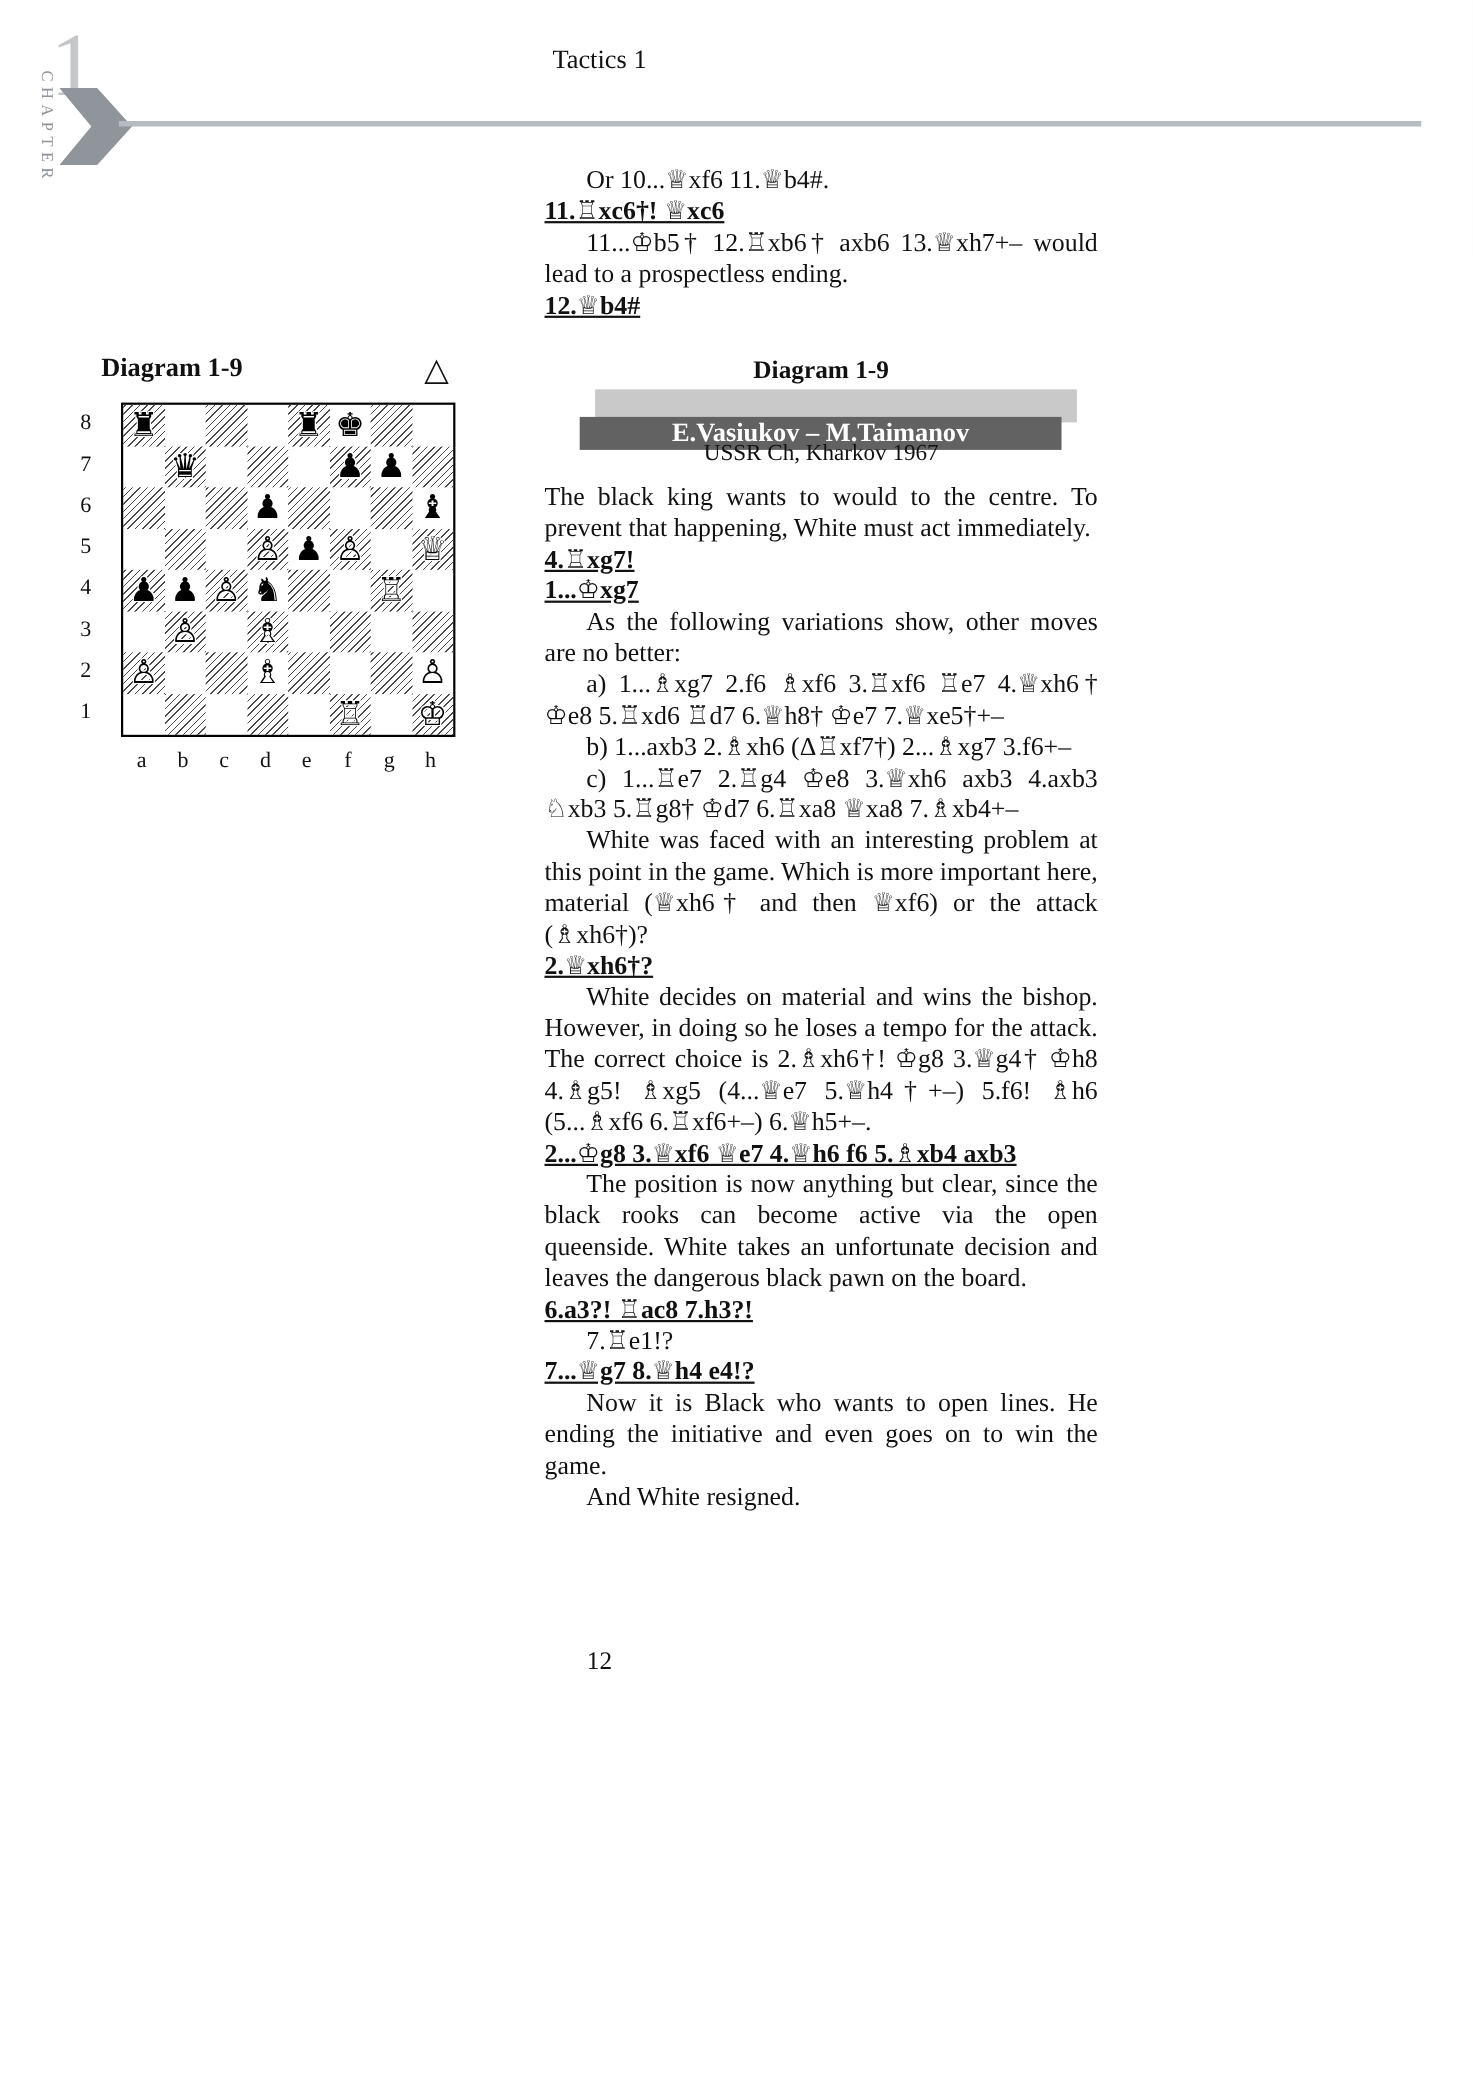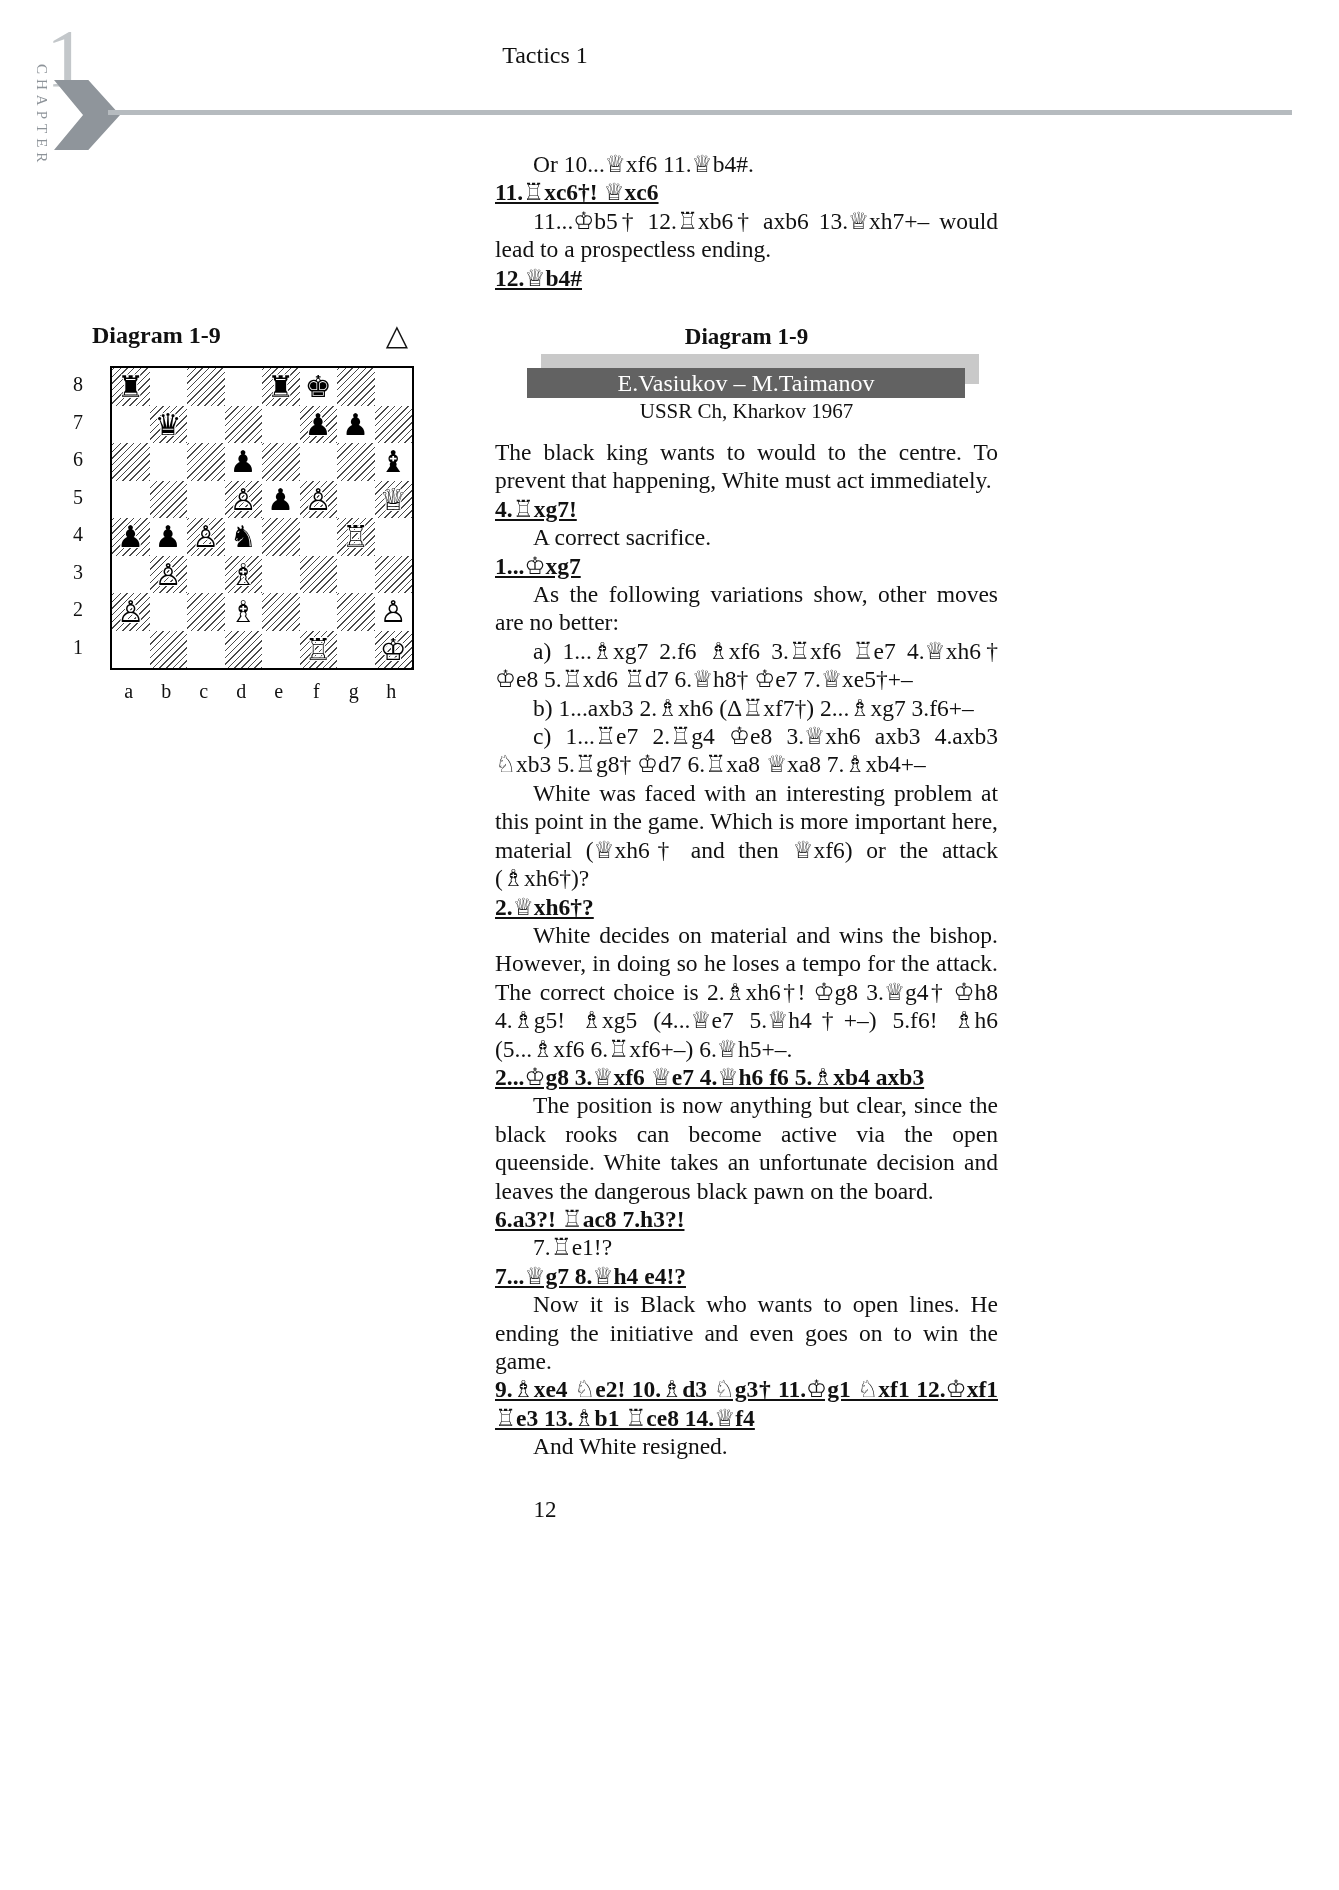--- a/index.html
+++ b/index.html
@@ -39,22 +39,22 @@
       text-align:justify;font-family:"Liberation Serif","DejaVu Sans",serif;}
   .rc p{margin:0;}
   .rc p.indent{text-indent:38px;}
   .rc p.bold{font-weight:bold;text-decoration:underline;}
   .pre-block{top:150px;}
   .body-block{top:438px;}
   .diag-title-r{position:absolute;left:495px;top:324px;width:503px;text-align:center;
                 font-weight:bold;font-size:23px;}
   .banner{position:absolute;left:527px;top:363px;width:438px;height:30px;}
   .banner .shadow{position:absolute;left:14px;top:-9px;width:100%;height:30px;background:#c9c9c9;}
-  .banner .bar{position:absolute;left:0;top:5px;width:100%;height:30px;background:#626262;
-               color:#fff;font-weight:normal;font-size:24px;line-height:30px;text-align:center;}
+  .banner .bar{position:absolute;left:0;top:16px;width:100%;height:30px;background:#626262;
+               color:#fff;font-weight:bold;font-size:24px;line-height:30px;text-align:center;}
   .event{position:absolute;left:495px;top:399px;width:503px;text-align:center;font-size:21px;}
 </style>
 </head>
 <body>
 
 <div class="page">
 
   <div class="chap-num">1</div>
   <div class="chap-label">CHAPTER</div>
   <div class="chap-arrow"></div>
@@ -227,33 +227,31 @@
   <div class="diag-title-r">Diagram 1-9</div>
   <div class="banner">
     <div class="shadow" style="background: rgb(201, 201, 201);"></div>
     <div class="bar" style="background: rgb(98, 98, 98);">E.Vasiukov – M.Taimanov</div>
   </div>
   <div class="event">USSR Ch, Kharkov 1967</div>
 
   <div class="rc body-block" id="body-block">
       <p class="">The black king wants to would to the centre. To prevent that happening, White must act immediately.</p>
       <p class="bold">4.♖xg7!</p>
-      <p class="indent">A correct sacrifice.</p>
       <p class="bold">1...♔xg7</p>
       <p class="indent">As the following variations show, other moves are no better:</p>
       <p class="indent">a) 1...♗xg7 2.f6 ♗xf6 3.♖xf6 ♖e7 4.♕xh6† ♔e8 5.♖xd6 ♖d7 6.♕h8† ♔e7 7.♕xe5†+–</p>
       <p class="indent">b) 1...axb3 2.♗xh6 (Δ♖xf7†) 2...♗xg7 3.f6+–</p>
       <p class="indent">c) 1...♖e7 2.♖g4 ♔e8 3.♕xh6 axb3 4.axb3 ♘xb3 5.♖g8† ♔d7 6.♖xa8 ♕xa8 7.♗xb4+–</p>
       <p class="indent">White was faced with an interesting problem at this point in the game. Which is more important here, material (♕xh6† and then ♕xf6) or the attack (♗xh6†)?</p>
       <p class="bold">2.♕xh6†?</p>
       <p class="indent">White decides on material and wins the bishop. However, in doing so he loses a tempo for the attack. The correct choice is 2.♗xh6†! ♔g8 3.♕g4† ♔h8 4.♗g5! ♗xg5 (4...♕e7 5.♕h4†+–) 5.f6! ♗h6 (5...♗xf6 6.♖xf6+–) 6.♕h5+–.</p>
       <p class="bold">2...♔g8 3.♕xf6 ♕e7 4.♕h6 f6 5.♗xb4 axb3</p>
       <p class="indent">The position is now anything but clear, since the black rooks can become active via the open queenside. White takes an unfortunate decision and leaves the dangerous black pawn on the board.</p>
       <p class="bold">6.a3?! ♖ac8 7.h3?!</p>
       <p class="indent">7.♖e1!?</p>
       <p class="bold">7...♕g7 8.♕h4 e4!?</p>
       <p class="indent">Now it is Black who wants to open lines. He ending the initiative and even goes on to win the game.</p>
-      <p class="bold">9.♗xe4 ♘e2! 10.♗d3 ♘g3† 11.♔g1 ♘xf1 12.♔xf1 ♖e3 13.♗b1 ♖ce8 14.♕f4</p>
       <p class="indent">And White resigned.</p>
     </div>
 
   <div class="center-band page-num">12</div>
 </div>
 
 </body></html>

